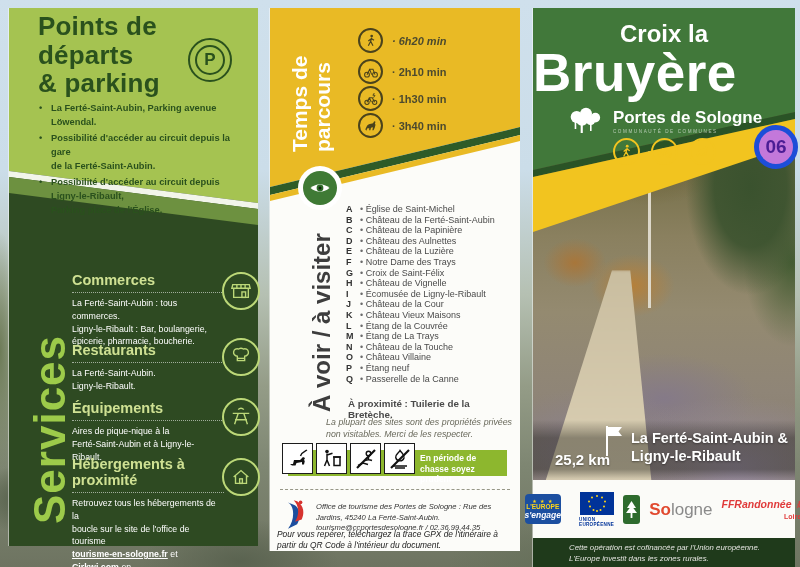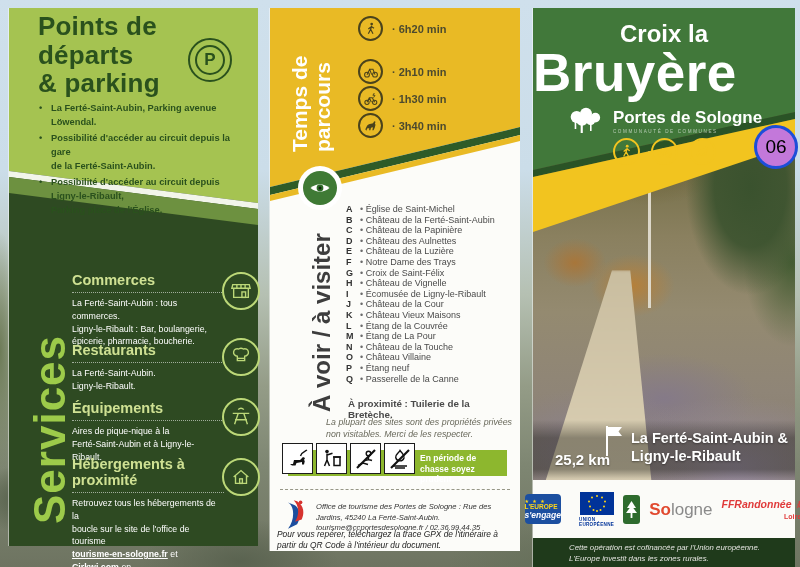--- a/index.html
+++ b/index.html
@@ -89,28 +89,28 @@
   .pr-stripe-y{position:absolute;inset:0;height:240px;background:#f2c41f;clip-path:polygon(0 169px,100% 111px,100% 136px,0 224px);}
   .pr-t1{position:absolute;left:0;top:12px;width:100%;text-align:center;font-size:24px;font-weight:600;color:#fff;}
   .pr-t2{position:absolute;left:0;top:34px;width:100%;text-align:left;font-size:53px;font-weight:800;color:#fff;letter-spacing:.5px;}
   .brand{position:absolute;left:0;top:98px;width:100%;display:flex;align-items:center;justify-content:center;gap:7px;color:#fff;}
   .brand svg{width:40px;height:30px;}
   .brand-name{font-size:17px;font-weight:800;line-height:1;}
   .brand-sub{font-size:4.6px;letter-spacing:1.6px;color:rgba(255,255,255,.6);margin-top:3px;}
   .pr-modes{position:absolute;left:0;top:130px;width:100%;display:flex;justify-content:center;gap:11px;}
   .mode-circle{width:27px;height:27px;border:2px solid #f2c41f;border-radius:50%;color:#f2c41f;display:flex;align-items:center;justify-content:center;}
   .mode-circle svg{width:17px;height:17px;}
-  .badge{position:absolute;left:221px;top:117px;width:44px;height:44px;background:#c378da;border:3px solid #1d4ed8;border-radius:50%;display:flex;align-items:center;justify-content:center;font-size:19px;font-weight:400;color:#000000;z-index:5;}
+  .badge{position:absolute;left:221px;top:117px;width:44px;height:44px;background:#c378da;border:5px solid #1d4ed8;border-radius:50%;display:flex;align-items:center;justify-content:center;font-size:19px;font-weight:700;color:#4c1d95;z-index:5;}
   .caption{position:absolute;left:0;top:412px;width:100%;height:60px;background:linear-gradient(180deg,rgba(30,30,22,0) 0%,rgba(30,30,22,.42) 30%,rgba(30,30,22,.42) 82%,rgba(30,30,22,0) 100%);}
   .cap-dist{position:absolute;left:22px;top:31px;font-size:15px;font-weight:800;color:#fff;text-shadow:0 1px 2px rgba(0,0,0,.4);}
   .cap-flag{position:absolute;left:70px;top:4px;width:22px;height:34px;}
   .cap-route{position:absolute;left:98px;top:9px;font-size:14.5px;font-weight:800;color:#fff;line-height:1.25;text-shadow:0 1px 2px rgba(0,0,0,.4);}
   .partners{position:absolute;left:0;top:472px;width:100%;height:58px;background:#fbfbf8;display:flex;align-items:center;justify-content:center;gap:9px;padding:0 6px;}
   .p-sep{width:1px;height:34px;background:#c8c8c8;}
-  .logo-eur{width:48px;height:30px;background:#1c4fa0;border-radius:4px;display:flex;flex-direction:column;align-items:flex-start;justify-content:center;line-height:1;}
+  .logo-eur{width:48px;height:30px;background:#1c4fa0;border-radius:4px;display:flex;flex-direction:column;align-items:center;justify-content:center;line-height:1;}
   .logo-eur .l1{color:#ffd617;font-size:6.5px;font-weight:800;}
   .logo-eur .l2{color:#fff;font-size:8.5px;font-style:italic;font-weight:700;}
   .logo-eur .stars{color:#ffd617;font-size:5px;letter-spacing:1px;}
   .logo-eu{display:flex;flex-direction:column;align-items:center;gap:2px;}
   .eu-flag{width:34px;height:23px;background:#039;position:relative;}
   .eu-flag svg{position:absolute;inset:0;width:100%;height:100%;}
   .eu-label{font-size:4.6px;color:#039;font-weight:700;letter-spacing:.3px;}
   .logo-forest{width:25px;height:29px;background:#2e6b2e;border-radius:3px;display:flex;align-items:center;justify-content:center;color:#fff;}
   .logo-forest svg{width:17px;height:19px;}
   .logo-sologne{font-size:17px;line-height:1;}
@@ -209,21 +209,21 @@
   </div>
 
   <div class="panel-mid">
     <div class="pm-top"></div>
     <div class="pm-stripe-g"></div>
     <div class="pm-stripe-y"></div>
 
     <div class="pm-time-title pre">Temps de
 parcours</div>
 
-    <div class="dur-row" style="top:8px;">
+    <div class="dur-row" style="top:20px;font-style:italic;">
       <div class="dur-circle">
         <svg viewBox="0 0 24 24" fill="none" stroke="currentColor" stroke-width="1.8">
           <circle cx="13" cy="4.5" r="2" fill="currentColor" stroke="none"></circle>
           <path d="M13 7l-1.5 5.5L8 19M11.5 12.5 15 19M11.8 9 8 12M13 8.5l3.5 2.5"></path>
         </svg>
       </div>
       <div class="dur-time">6h20 min</div>
     </div>
     <div class="dur-row" style="top:51px;">
       <div class="dur-circle">
@@ -311,21 +311,21 @@
         <div class="site-row">
         <span class="site-letter">K</span>
         <span class="site-name">Château Vieux Maisons</span>
       </div>
         <div class="site-row">
         <span class="site-letter">L</span>
         <span class="site-name">Étang de la Couvrée</span>
       </div>
         <div class="site-row">
         <span class="site-letter">M</span>
-        <span class="site-name">Étang de La Pour</span>
+        <span class="site-name">Étang de La Trays</span>
       </div>
         <div class="site-row">
         <span class="site-letter">N</span>
         <span class="site-name">Château de la Touche</span>
       </div>
         <div class="site-row">
         <span class="site-letter">O</span>
         <span class="site-name">Château Villaine</span>
       </div>
         <div class="site-row">

